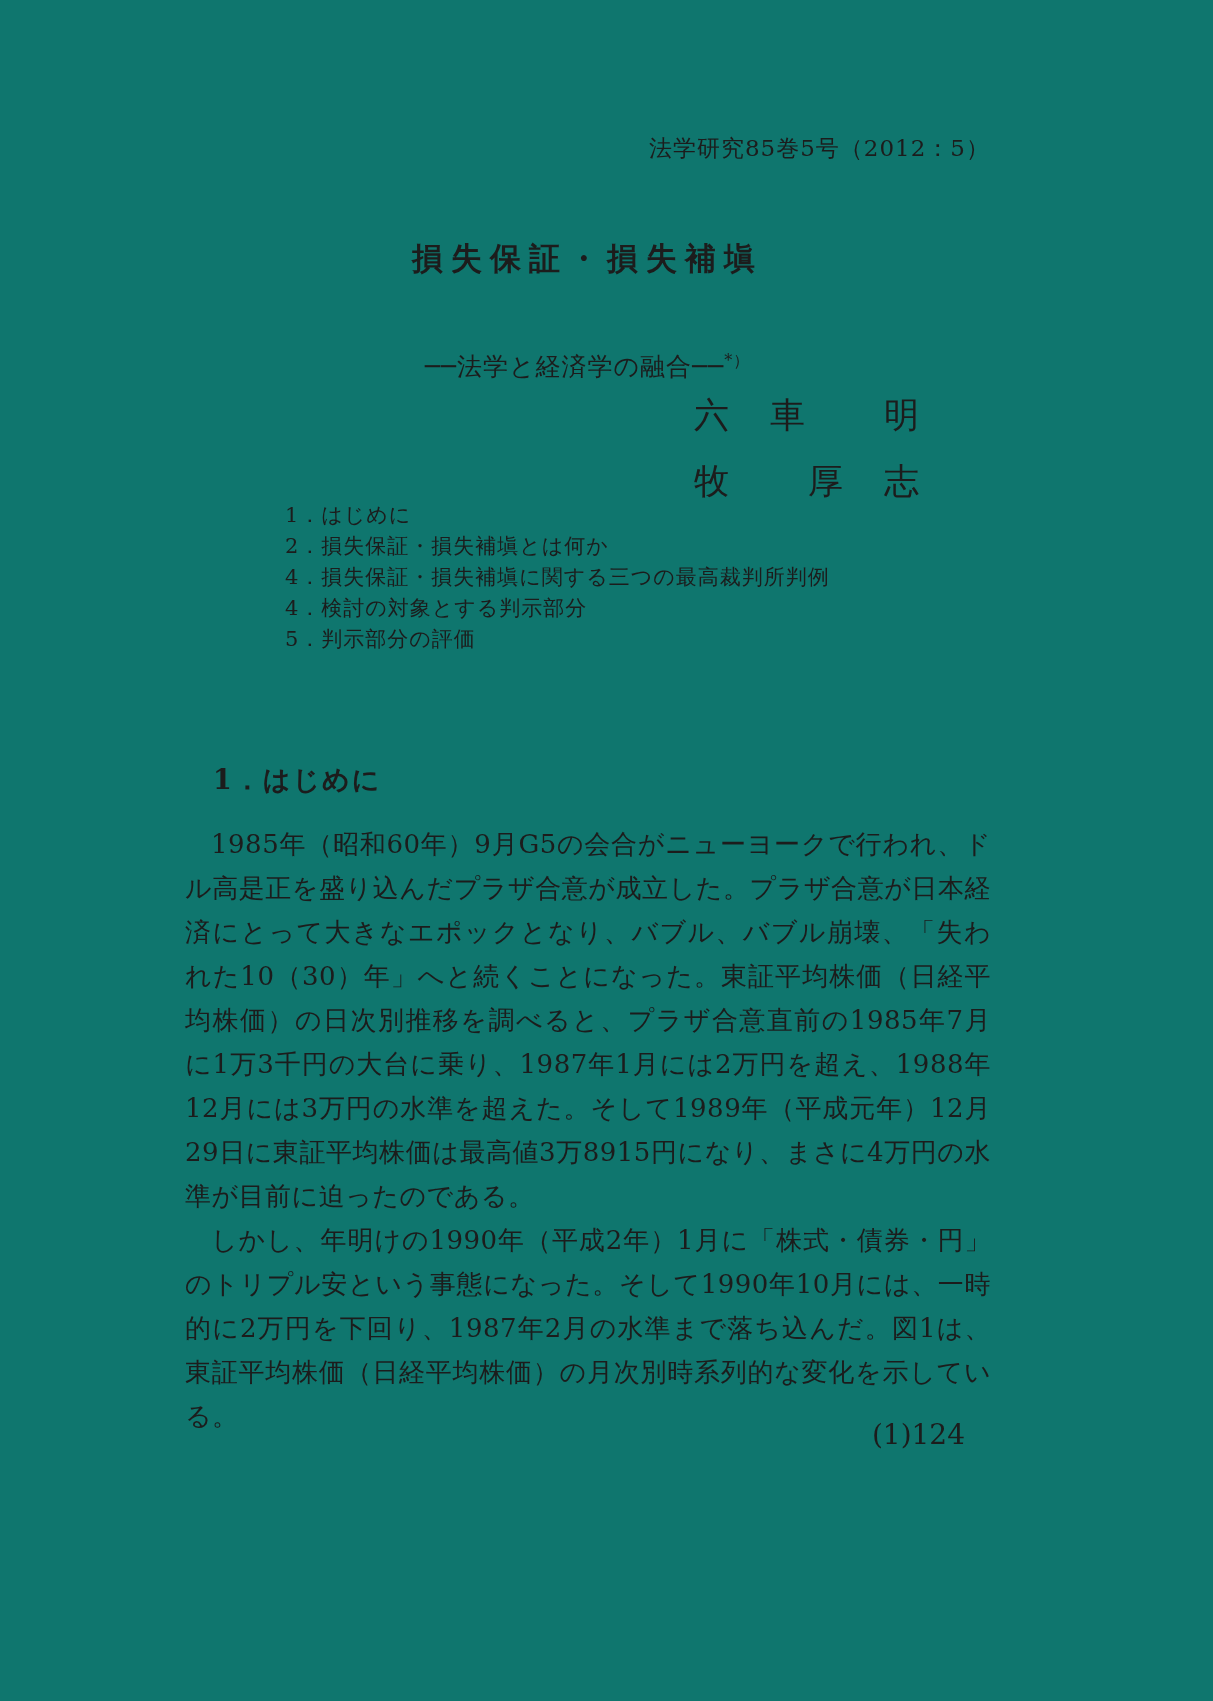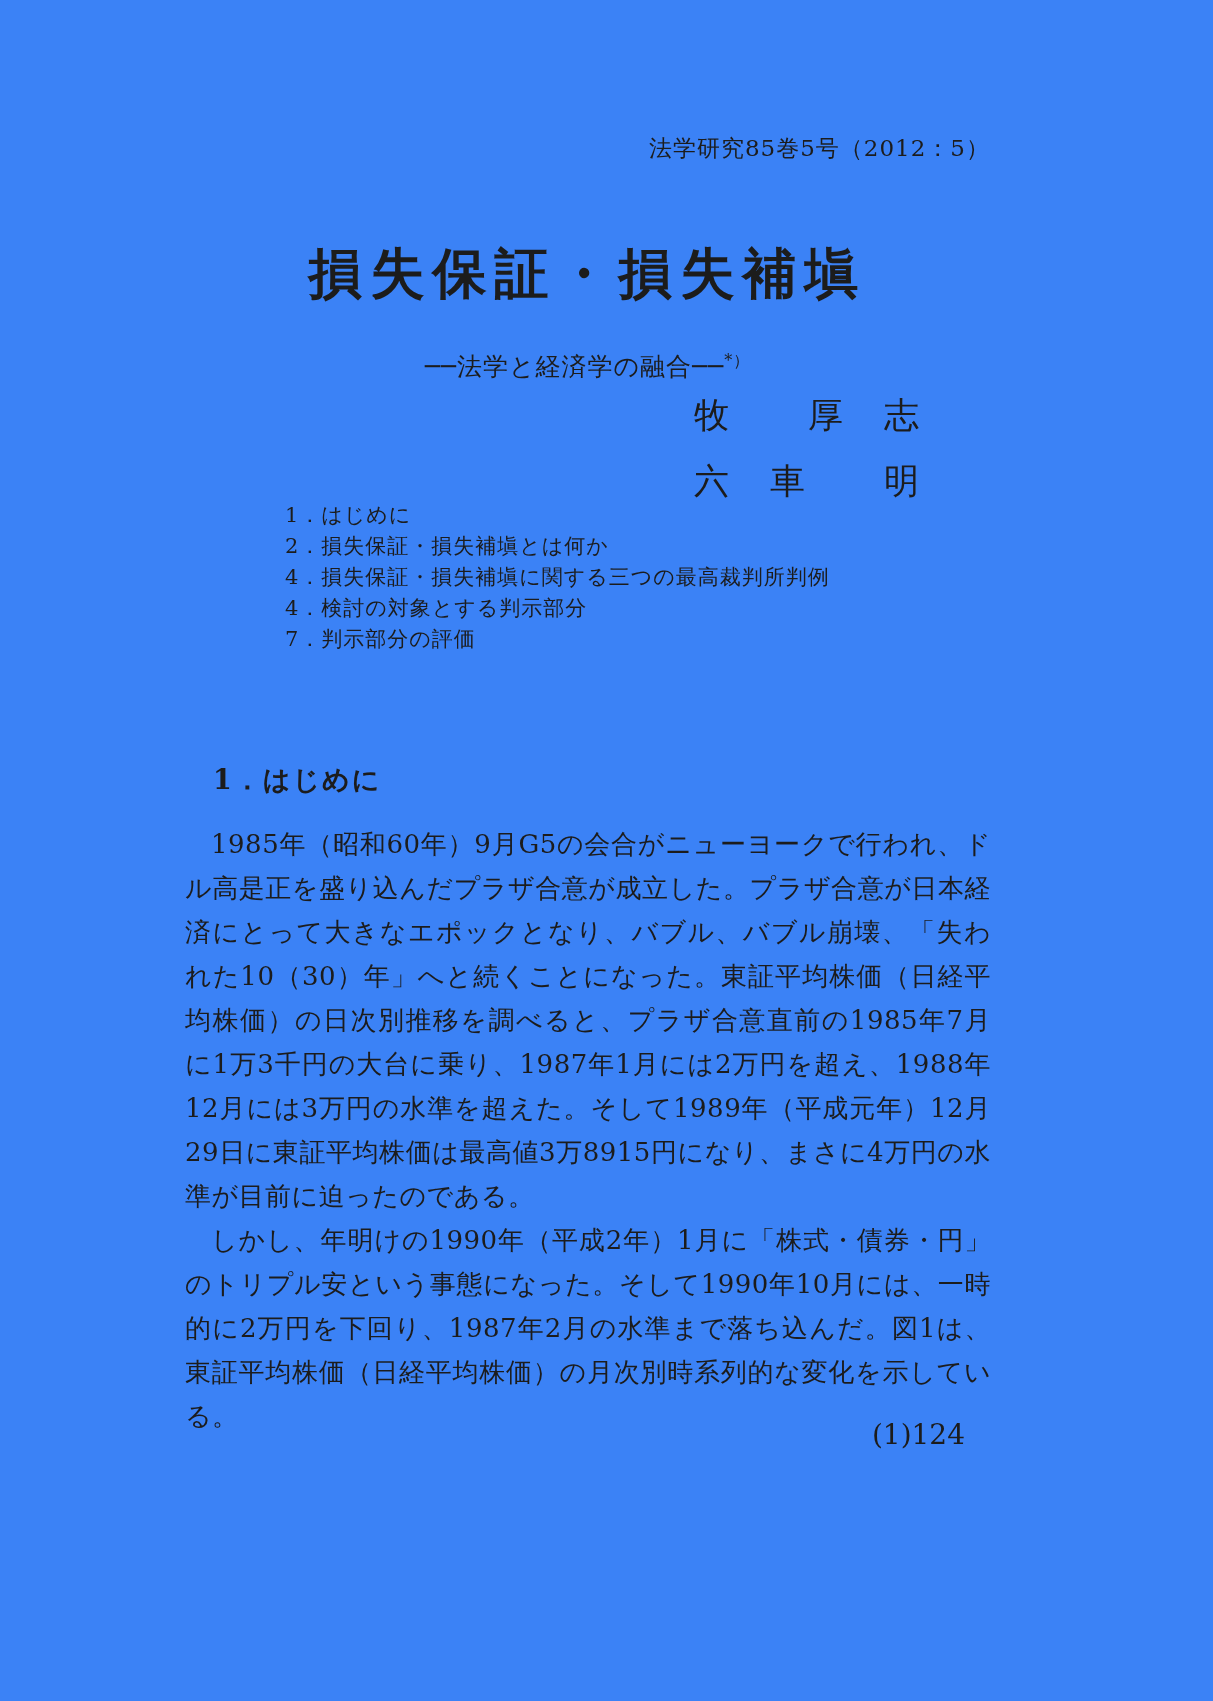--- a/index.html
+++ b/index.html
@@ -10,40 +10,40 @@
   body {
     width: 1213px;
     height: 1701px;
     font-family: "DejaVu Serif", "Liberation Serif", serif;
     color: #1c1c1c;
   }
   .page {
     position: relative;
     width: 1213px;
     height: 1701px;
-    background: #3b82f6;
+    background: #0f766e;
     overflow: hidden;
   }
   .journal-header {
     position: absolute;
     top: 133px;
     left: 185px;
     right: 223px;
     text-align: right;
     font-size: 23px;
     letter-spacing: 1px;
   }
   .title {
     position: absolute;
     top: 238px;
     left: 185px;
     width: 805px;
     margin: 0;
     text-align: center;
-    font-size: 54px;
+    font-size: 31px;
     font-weight: 600;
     letter-spacing: 8px;
   }
   .subtitle {
     position: absolute;
     top: 318px;
     left: 185px;
     width: 805px;
     text-align: center;
     font-size: 25px;
@@ -113,30 +113,30 @@
 
   <div class="journal-header">法学研究85巻5号（2012：5）</div>
 
   <h1 class="title">損失保証・損失補塡</h1>
 
   <div class="subtitle">
     <span>──法学と経済学の融合──</span><sup>*）</sup>
   </div>
 
   <div class="authors">
+    <div class="author">六　車　　明</div>
     <div class="author">牧　　厚　志</div>
-    <div class="author">六　車　　明</div>
   </div>
 
   <ul class="toc">
     <li>1．はじめに</li>
     <li>2．損失保証・損失補塡とは何か</li>
     <li>4．損失保証・損失補塡に関する三つの最高裁判所判例</li>
     <li>4．検討の対象とする判示部分</li>
-    <li>7．判示部分の評価</li>
+    <li>5．判示部分の評価</li>
   </ul>
 
   <h2 class="section-heading">1．はじめに</h2>
 
   <div class="body-text">
     <p>1985年（昭和60年）9月G5の会合がニューヨークで行われ、ドル高是正を盛り込んだプラザ合意が成立した。プラザ合意が日本経済にとって大きなエポックとなり、バブル、バブル崩壊、「失われた10（30）年」へと続くことになった。東証平均株価（日経平均株価）の日次別推移を調べると、プラザ合意直前の1985年7月に1万3千円の大台に乗り、1987年1月には2万円を超え、1988年12月には3万円の水準を超えた。そして1989年（平成元年）12月29日に東証平均株価は最高値3万8915円になり、まさに4万円の水準が目前に迫ったのである。</p>
     <p>しかし、年明けの1990年（平成2年）1月に「株式・債券・円」のトリプル安という事態になった。そして1990年10月には、一時的に2万円を下回り、1987年2月の水準まで落ち込んだ。図1は、東証平均株価（日経平均株価）の月次別時系列的な変化を示している。</p>
   </div>
 
   <div class="page-number">(1)124</div>

